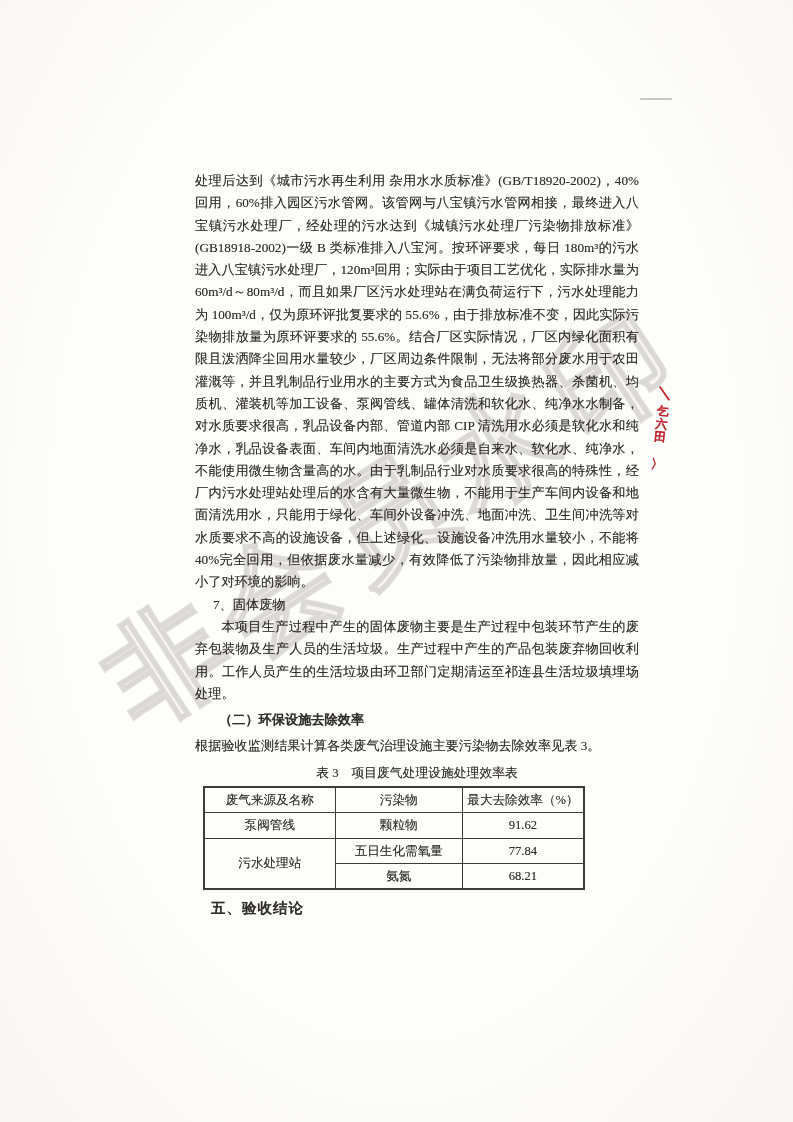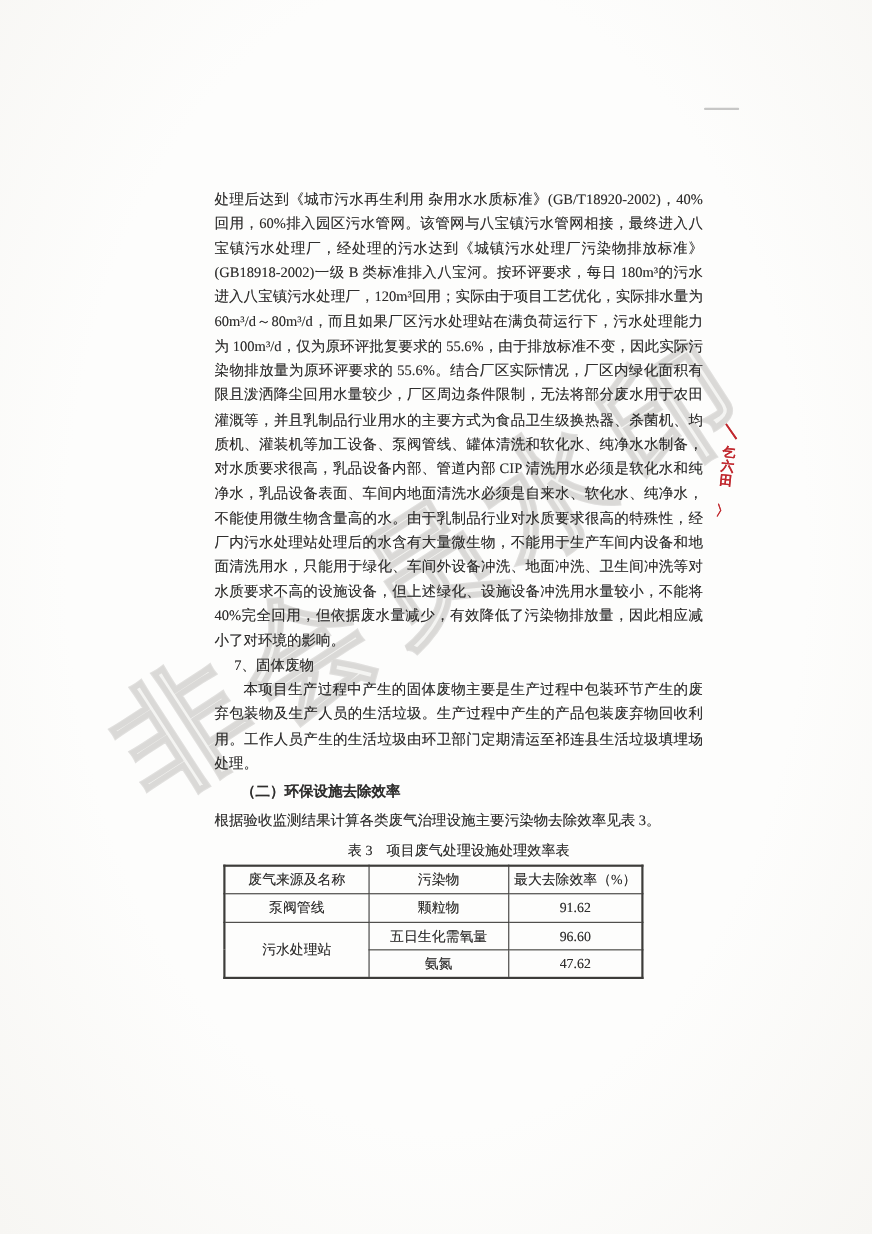--- a/index.html
+++ b/index.html
@@ -102,24 +102,25 @@
       </thead>
       <tbody>
         <tr>
           <td>泵阀管线</td>
           <td>颗粒物</td>
           <td>91.62</td>
         </tr>
         <tr>
           <td rowspan="2">污水处理站</td>
           <td>五日生化需氧量</td>
-          <td>96.60</td>
+          <td>77.84</td>
         </tr>
         <tr>
           <td>氨氮</td>
-          <td>47.62</td>
+          <td>68.21</td>
         </tr>
       </tbody>
     </table>
 
+    <p class="section5">五、验收结论</p>
 
   </div>
 </div>
 
 </body></html>

